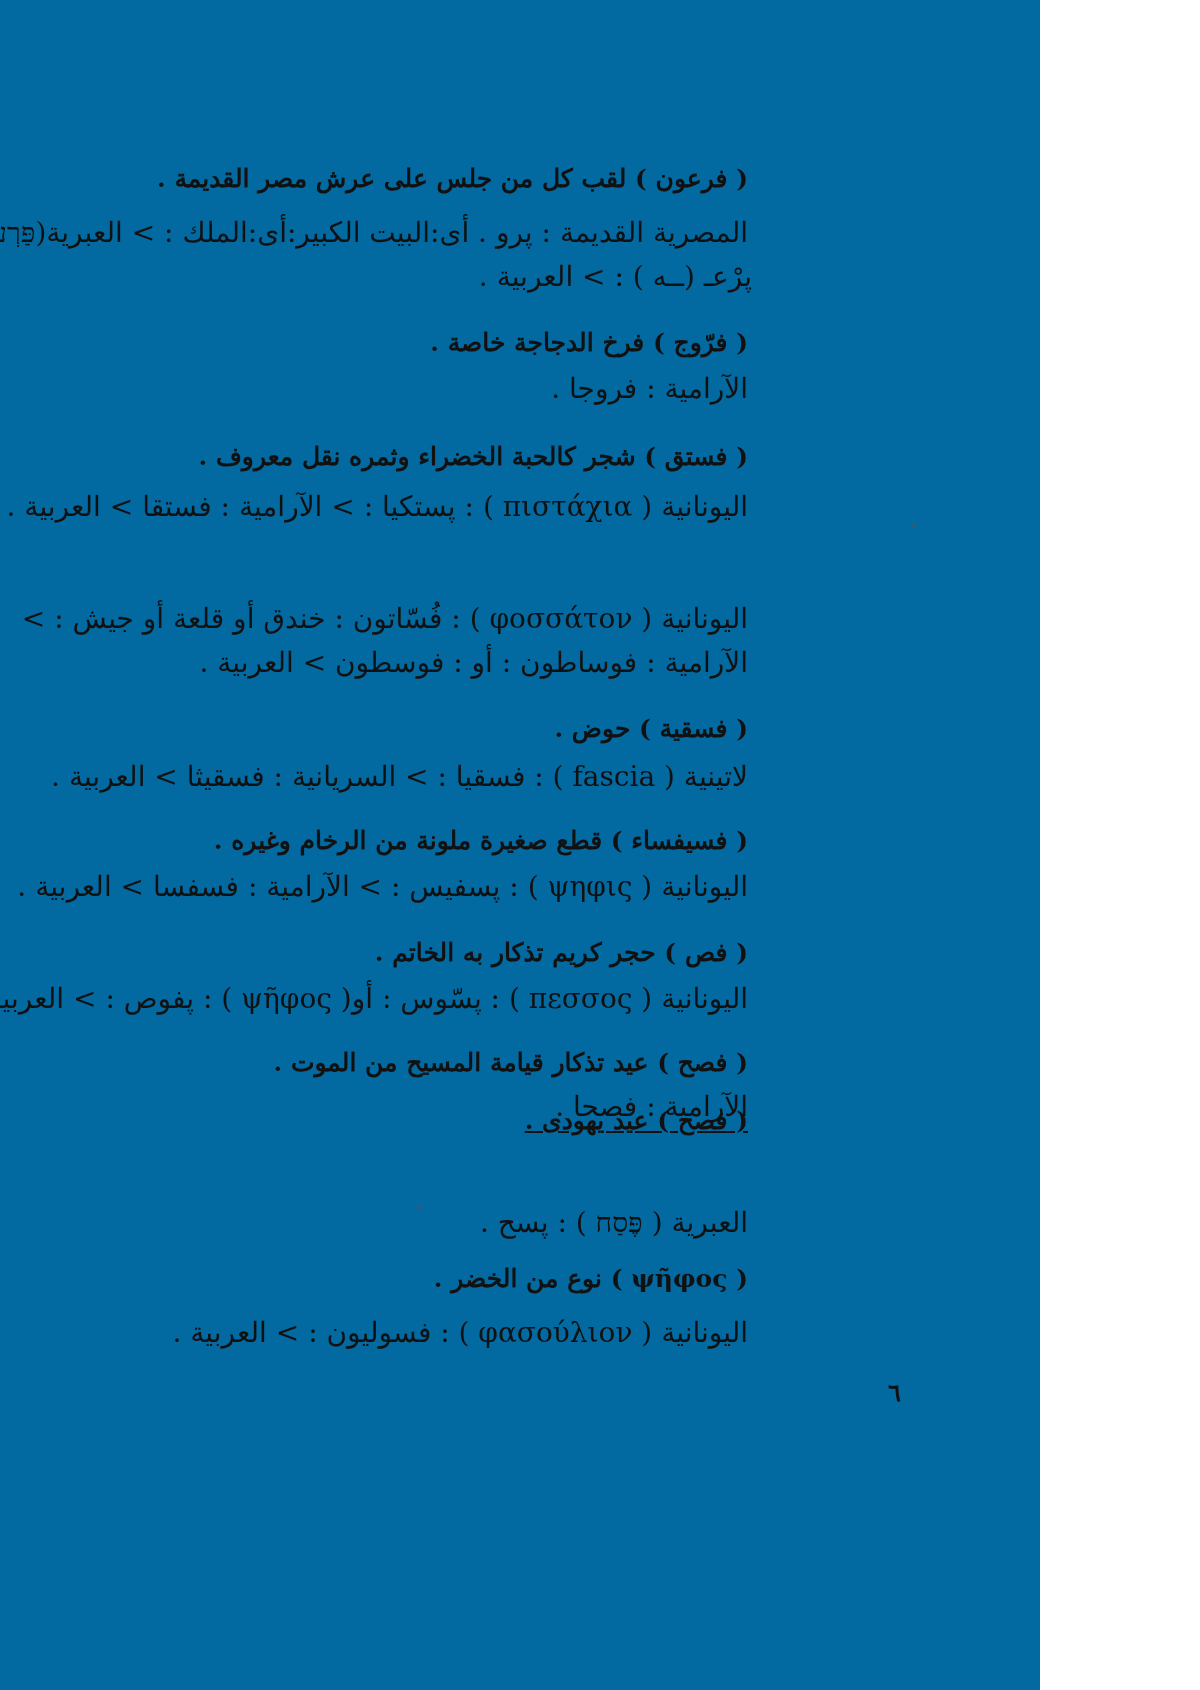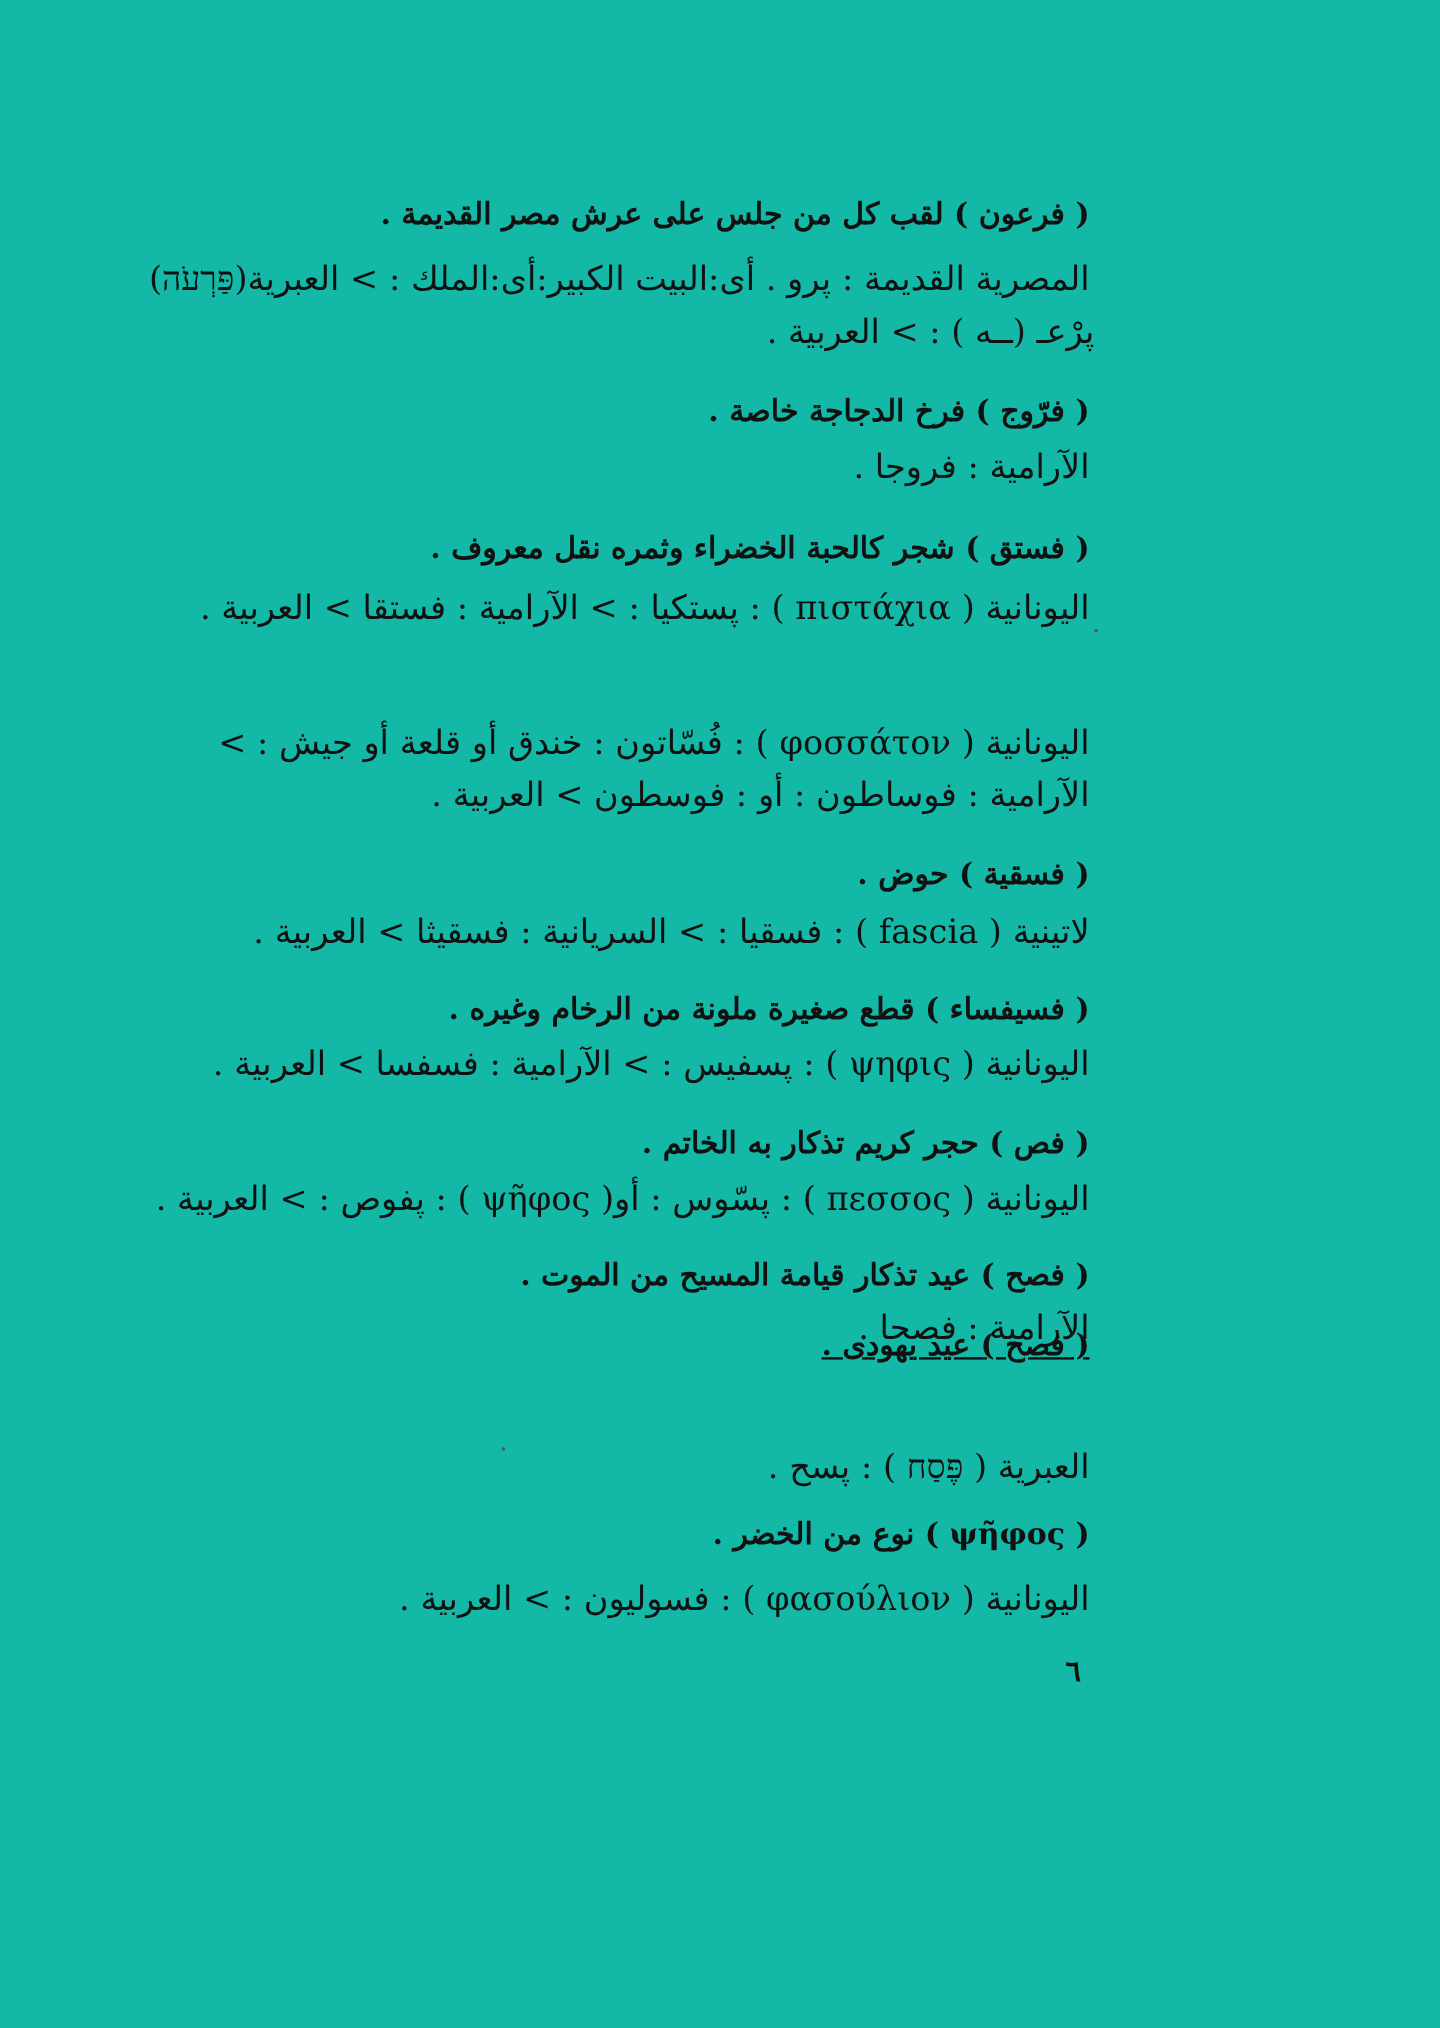--- a/index.html
+++ b/index.html
@@ -1,18 +1,18 @@
 <!DOCTYPE html>
 <html><head>
 <meta charset="utf-8">
 <style>
   html, body { margin:0; padding:0; background:#ffffff; }
   body { width:1200px; height:1690px; position:relative; overflow:hidden;
          font-family:"DejaVu Serif", serif; color:#111; }
-  .page { position:absolute; left:0; top:0; width:1200px; height:1690px; background:#14b8a6; }
+  .page { position:absolute; left:0; top:0; width:1040px; height:1690px; background:#0369a1; }
   .line { position:absolute; direction:rtl; unicode-bidi:embed; white-space:nowrap;
           font-size:25px; line-height:34px; right:0; font-weight:bold; }
   .line.src { font-weight:normal; font-size:28px; }
   .page-num { position:absolute; font-size:24px; font-weight:bold; direction:rtl; }
   .speck { position:absolute; width:3px; height:3px; border-radius:50%; background:#555; }
 </style>
 </head>
 <body>
 
 <div class="page">

